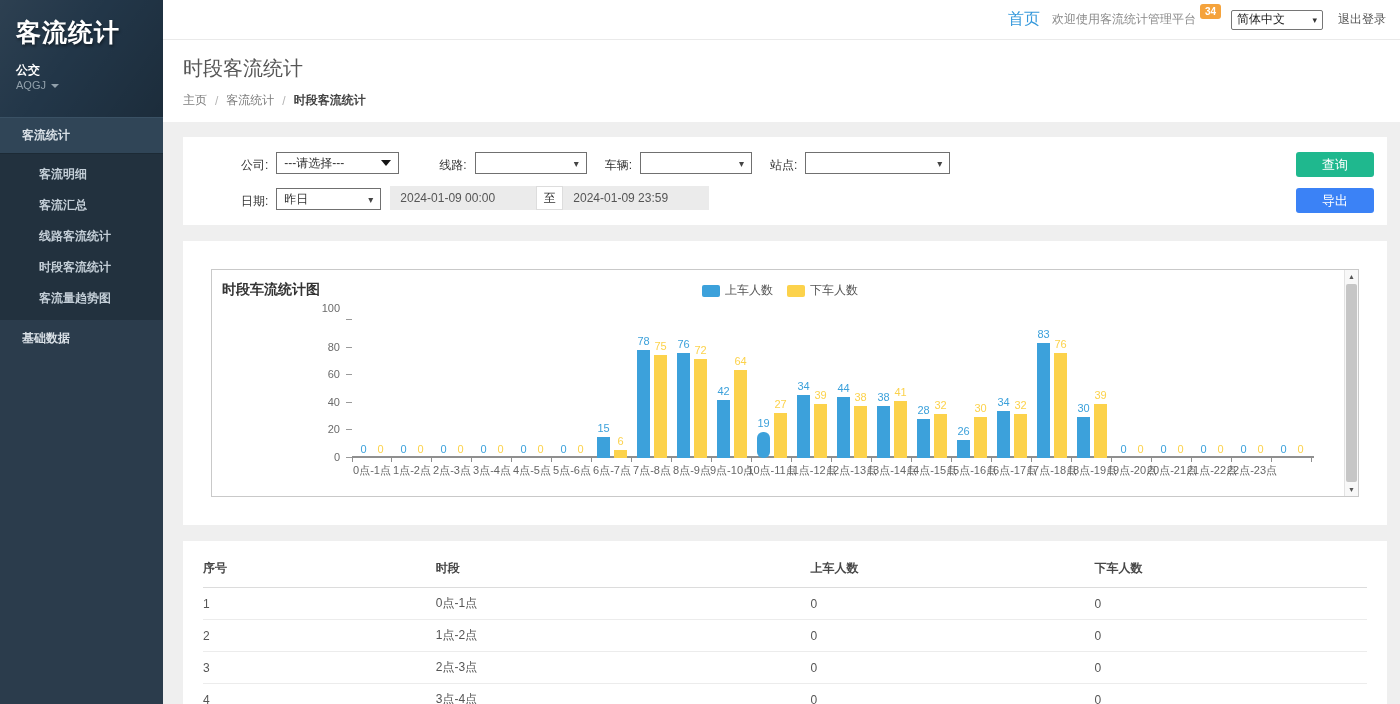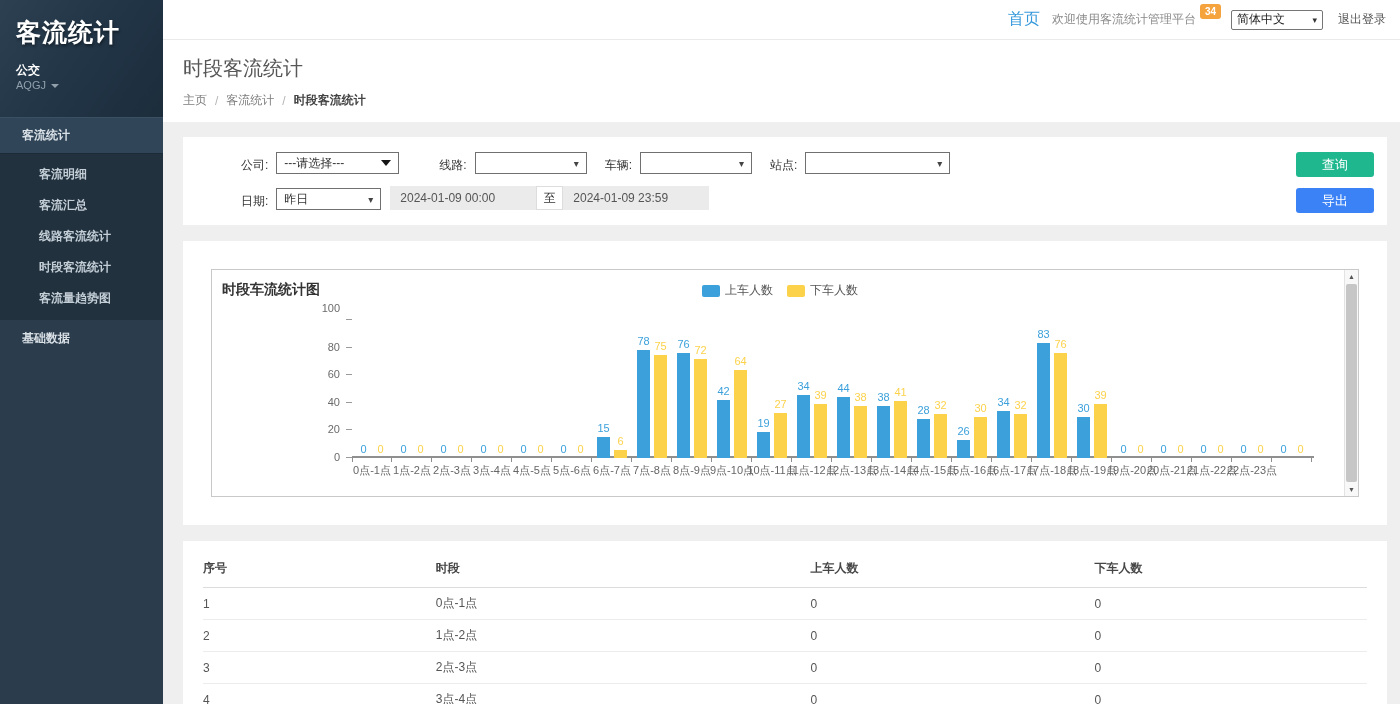--- a/index.html
+++ b/index.html
@@ -310,21 +310,21 @@
                 </div>
                 <div class="cat-group">
                   <div class="bar" style="background: rgb(60, 161, 219); height: 57.96px;">
                     <span class="val" style="color: rgb(60, 161, 219);">42</span>
                   </div>
                   <div class="bar" style="background: rgb(252, 210, 75); height: 88.32px;">
                     <span class="val" style="color: rgb(252, 210, 75);">64</span>
                   </div>
                 </div>
                 <div class="cat-group">
-                  <div class="bar" style="background: rgb(60, 161, 219); height: 26.22px;">
+                  <div class="bar" style="background: rgb(60, 161, 219); height: 26.22px; border-radius: 6px;">
                     <span class="val" style="color: rgb(60, 161, 219);">19</span>
                   </div>
                   <div class="bar" style="background: rgb(252, 210, 75); height: 45px;">
                     <span class="val" style="color: rgb(252, 210, 75);">27</span>
                   </div>
                 </div>
                 <div class="cat-group">
                   <div class="bar" style="background: rgb(60, 161, 219); height: 63.48px;">
                     <span class="val" style="color: rgb(60, 161, 219);">34</span>
                   </div>

